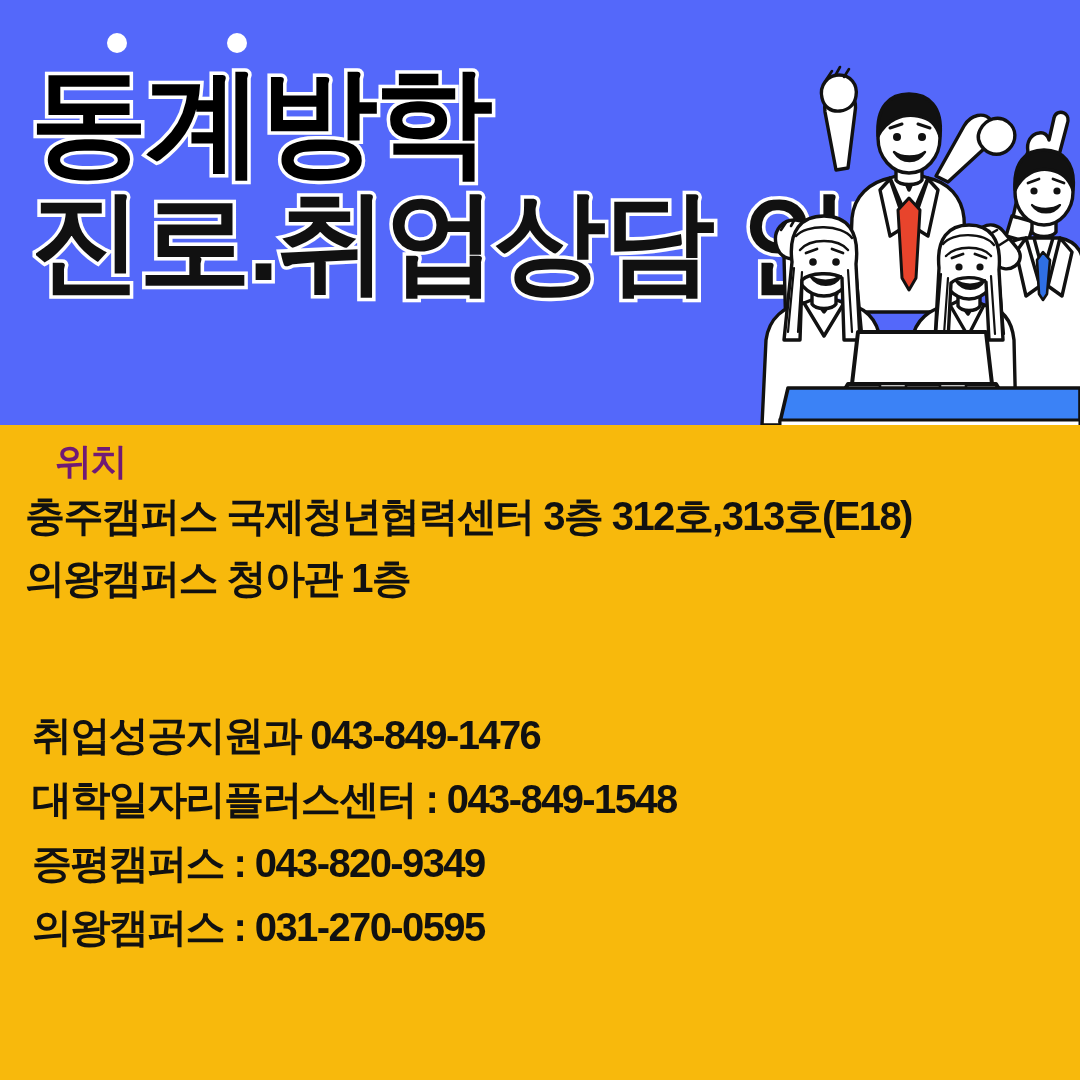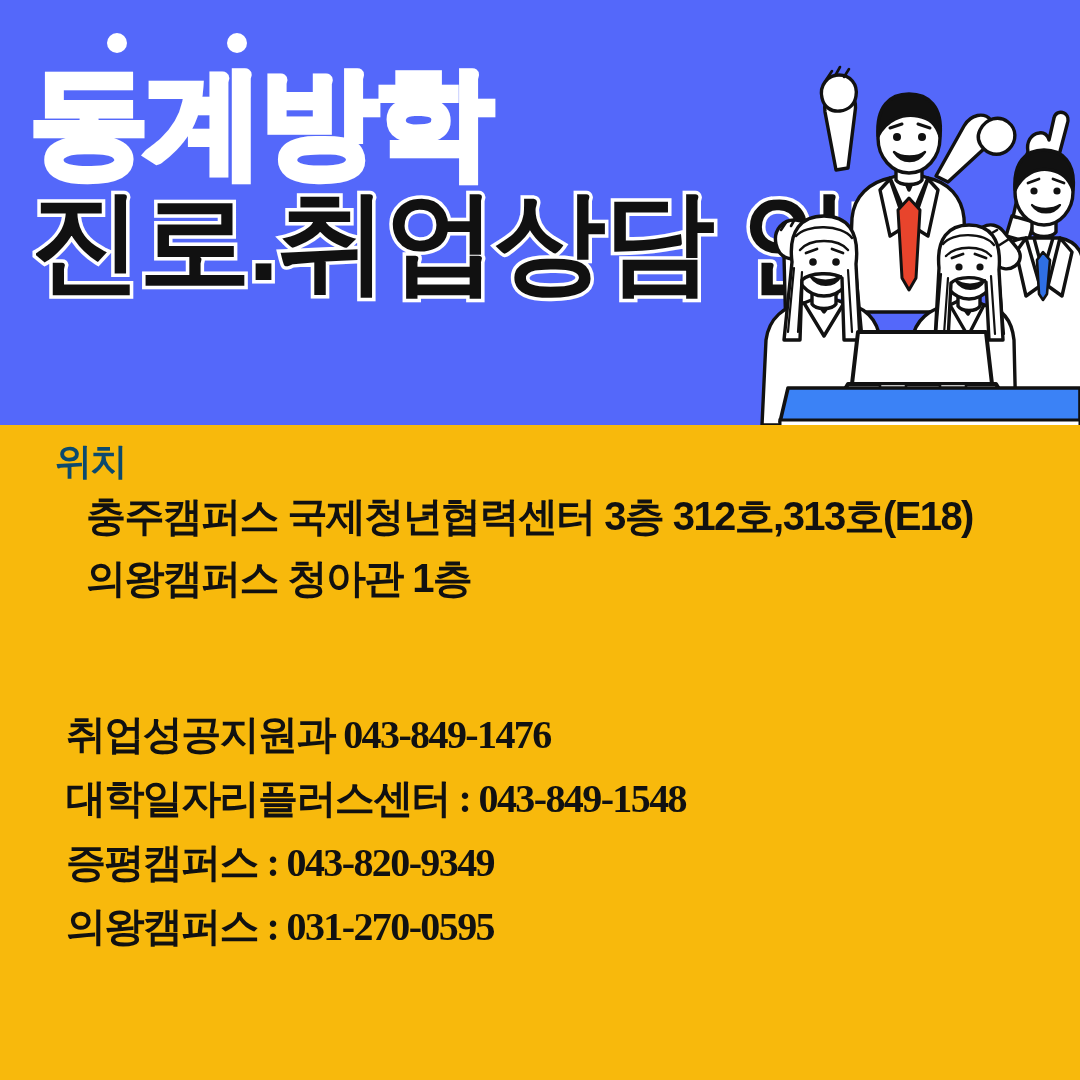--- a/index.html
+++ b/index.html
@@ -63,21 +63,21 @@
     margin: 0;
     padding: 0;
     font-weight: 900;
     letter-spacing: -3px;
     white-space: nowrap;
     line-height: 1.0;
   }
 
   .title-line-1 {
     font-size: 118px;
-    color: #ffffff;
+    color: #000000;
     -webkit-text-stroke: 7px #FFFFFF;
     paint-order: stroke fill;
     text-shadow:
        0 0 0 #fff;
   }
 
   .title-line-2 {
     font-size: 112px;
     color: #111111;
     margin-top: 6px;
@@ -106,42 +106,42 @@
   }
 
   .section { position: absolute; left: 0; width: 1080px; }
   .section-location { top: 18px; }
   .section-contact  { top: 290px; }
 
   .sec-heading {
     margin: 0 0 14px 0;
     font-size: 37px;
     font-weight: 900;
-    color: #0c4a6e;
+    color: #701a75;
     letter-spacing: -1.5px;
     line-height: 1.05;
   }
   .section-location .sec-heading { padding-left: 55px; }
   .section-contact  .sec-heading { padding-left: 62px; }
 
   .sec-list {
     list-style: none;
     margin: 0;
     padding: 0;
   }
   .sec-list li {
     font-size: 40px;
     font-weight: 800;
     color: #111111;
     letter-spacing: -1.6px;
     line-height: 1.0;
     white-space: nowrap;
   }
-  .section-location .sec-list li { padding: 0 0 22px 86px; }
-  .section-contact  .sec-list li { padding: 0 0 24px 66px; font-family: Liberation Serif, serif; }
+  .section-location .sec-list li { padding: 0 0 22px 25px; }
+  .section-contact  .sec-list li { padding: 0 0 24px 32px; }
 </style>
 </head>
 <body>
 
 <div id="poster">
 
   <div class="hero">
 
     <div class="dots">
       <span class="dot d1"></span>

